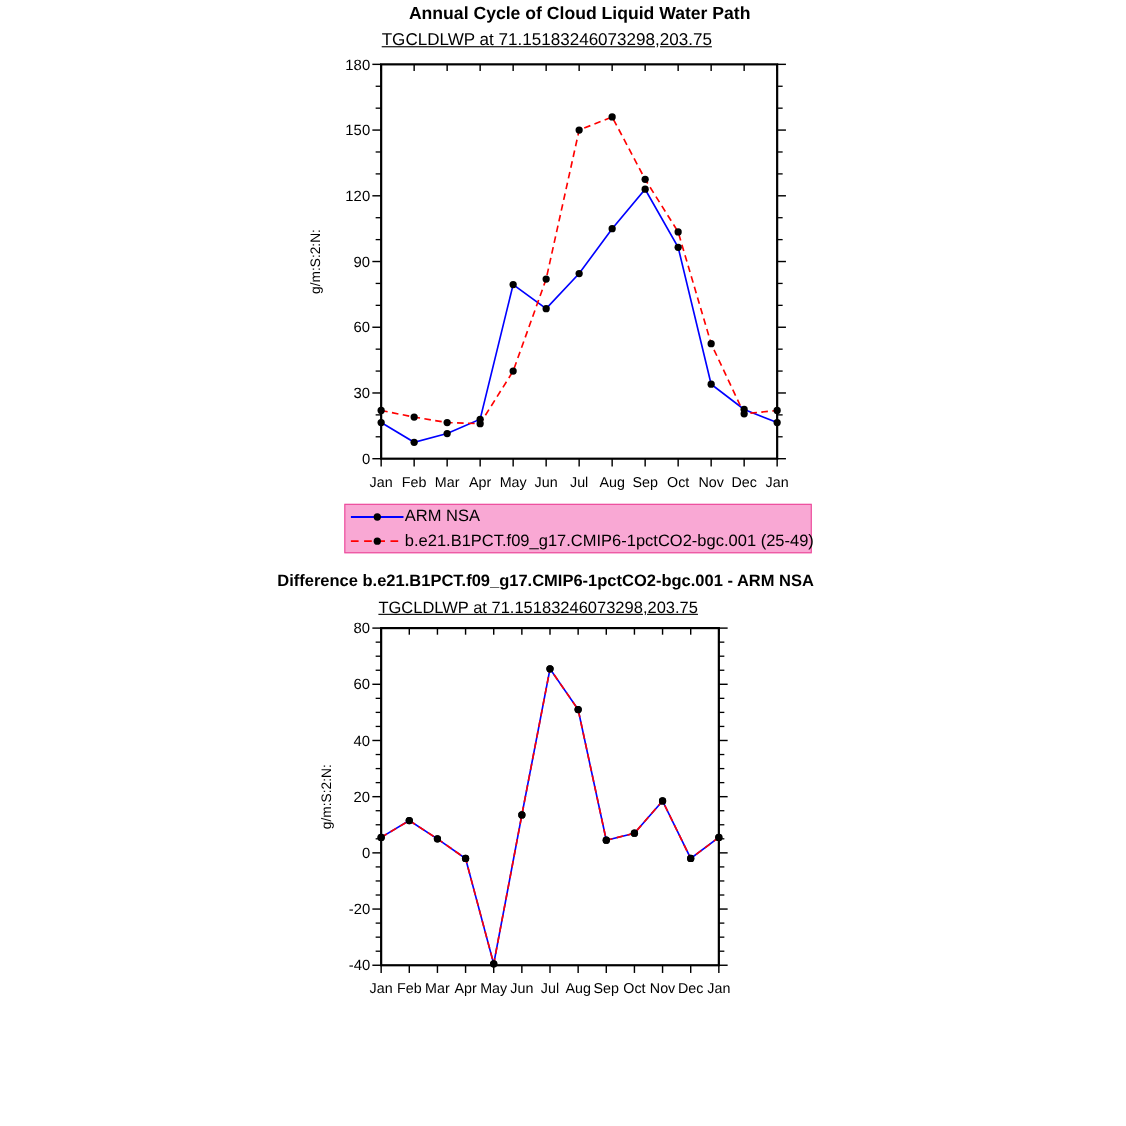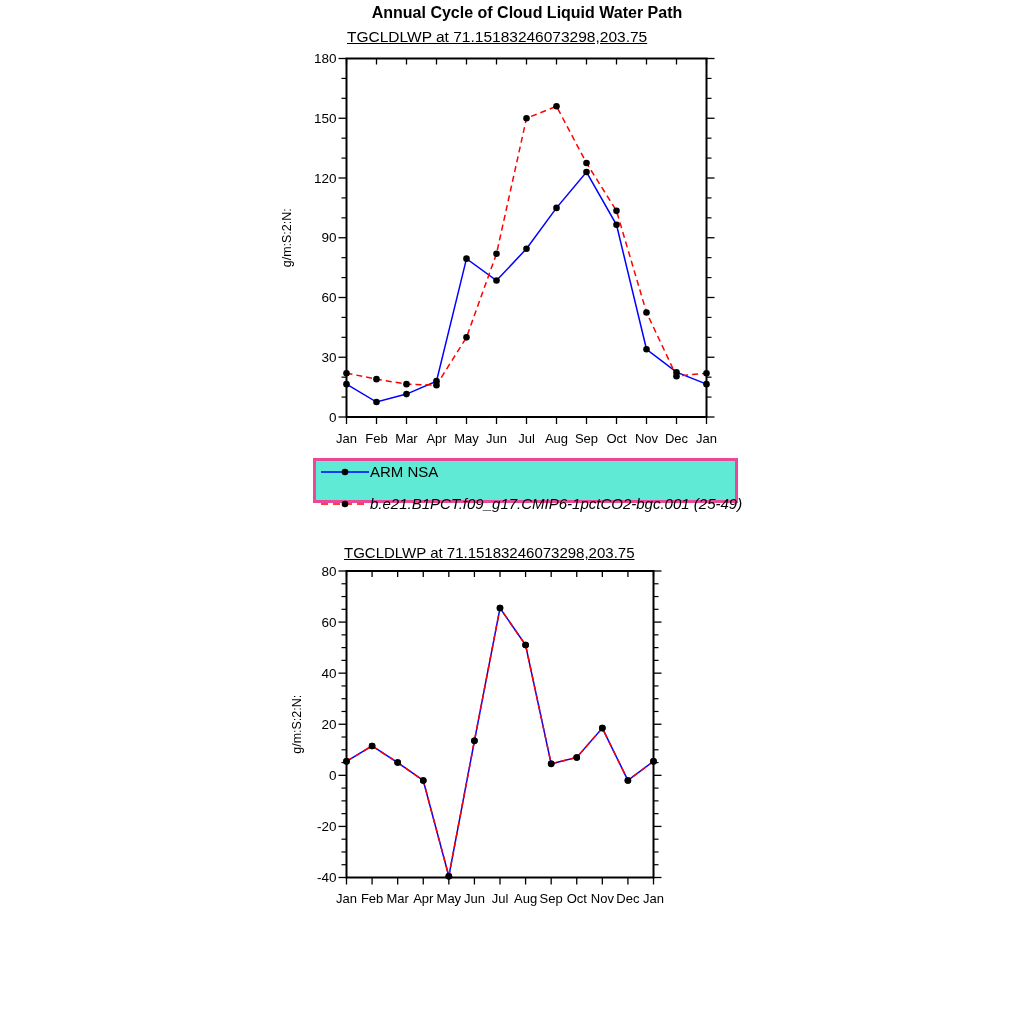--- a/index.html
+++ b/index.html
@@ -9,25 +9,25 @@
   }
   .title { position:absolute; font-weight:bold; font-size:16px; text-align:center; white-space:nowrap; }
   .subtitle { position:absolute; font-size:15.5px; white-space:nowrap;text-decoration:underline; }
   .t0 { left:347px; top:4px;  width:360px; }
   .s0 { left:347px; top:28px; }
   .t1 { left:246px; top:520px; width:500px; font-size:15px; }
   .s1 { left:344px; top:544px; font-size:15px; }
   svg.plot { position:absolute; left:0; top:0; }
   .legend {
     position:absolute; left:313px; top:458px; width:425px; height:45px;
-    border:3px solid #ec4899; background:#5eead4; box-sizing:border-box;
+    border:1px solid #ec4899; background:#f9a8d4; box-sizing:border-box;
   }
   .lrow { position:absolute; left:0; height:20px; width:100%; }
   .lrow1 { top:1px; }
-  .lrow2 { top:33px;font-style:italic; }
+  .lrow2 { top:23px; }
   .lsample { position:absolute; left:3px; top:0; }
   .legend-label { position:absolute; left:54px; top:0; font-size:15px; line-height:20px; white-space:nowrap; }
 </style>
 </head>
 <body>
 
 <div class="page">
 
   <div class="title t0">Annual Cycle of Cloud Liquid Water Path</div>
   <div class="subtitle s0">TGCLDLWP at 71.15183246073298,203.75</div>
@@ -158,20 +158,21 @@
     </div>
     <div class="lrow lrow2">
       <svg class="lsample" width="50" height="20">
         <line x1="2" y1="10" x2="50" y2="10" stroke-width="1.6" stroke="#ff0000" stroke-dasharray="7,5"></line>
         <circle cx="26" cy="10" r="3.3" fill="#000000"></circle>
       </svg>
       <span class="legend-label">b.e21.B1PCT.f09_g17.CMIP6-1pctCO2-bgc.001 (25-49)</span>
     </div>
   </div>
 
+  <div class="title t1">Difference b.e21.B1PCT.f09_g17.CMIP6-1pctCO2-bgc.001 - ARM NSA</div>
   <div class="subtitle s1">TGCLDLWP at 71.15183246073298,203.75</div>
   <svg class="plot" width="1024" height="1024" viewBox="0 0 1024 1024">
       <rect x="346.5" y="571" width="307" height="306.5" fill="none" stroke="#000" stroke-width="2"></rect>
       <line x1="341.5" y1="864.7291666666666" x2="346.5" y2="864.7291666666666" stroke="#000" stroke-width="1.2"></line>
       <line x1="653.5" y1="864.7291666666666" x2="658.5" y2="864.7291666666666" stroke="#000" stroke-width="1.2"></line>
       <line x1="341.5" y1="851.9583333333334" x2="346.5" y2="851.9583333333334" stroke="#000" stroke-width="1.2"></line>
       <line x1="653.5" y1="851.9583333333334" x2="658.5" y2="851.9583333333334" stroke="#000" stroke-width="1.2"></line>
       <line x1="341.5" y1="839.1875" x2="346.5" y2="839.1875" stroke="#000" stroke-width="1.2"></line>
       <line x1="653.5" y1="839.1875" x2="658.5" y2="839.1875" stroke="#000" stroke-width="1.2"></line>
       <line x1="341.5" y1="813.6458333333334" x2="346.5" y2="813.6458333333334" stroke="#000" stroke-width="1.2"></line>

